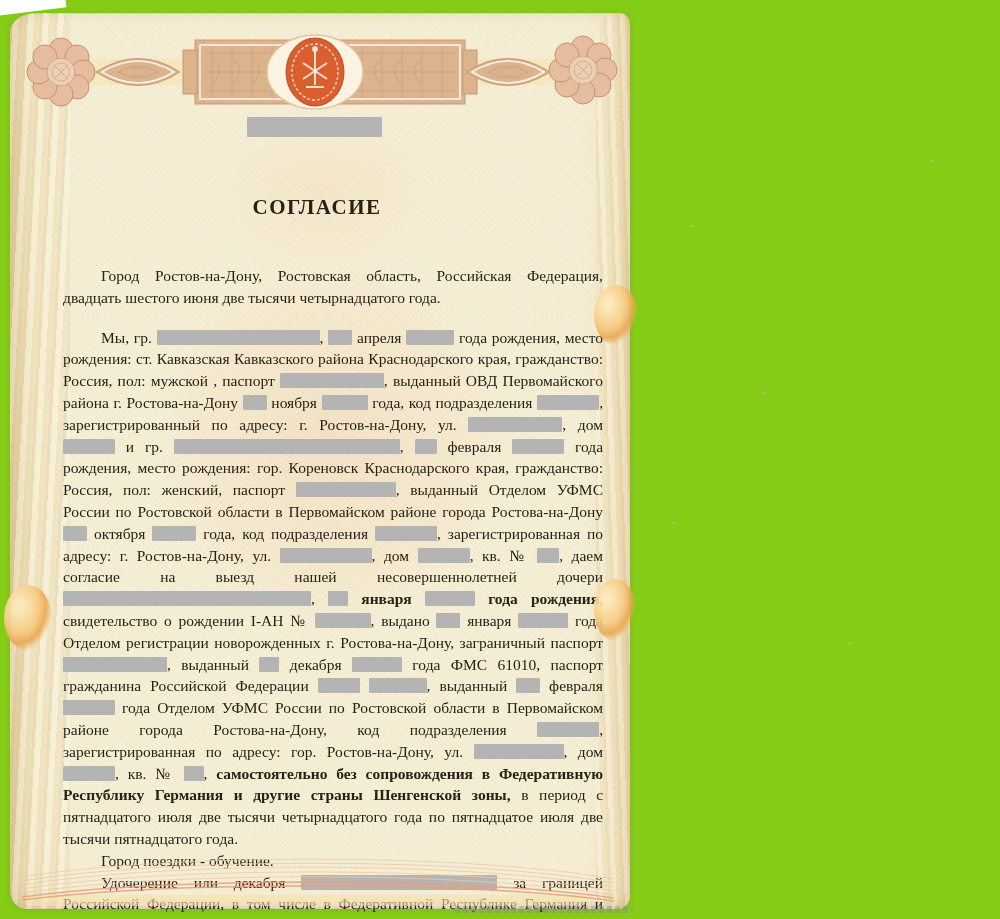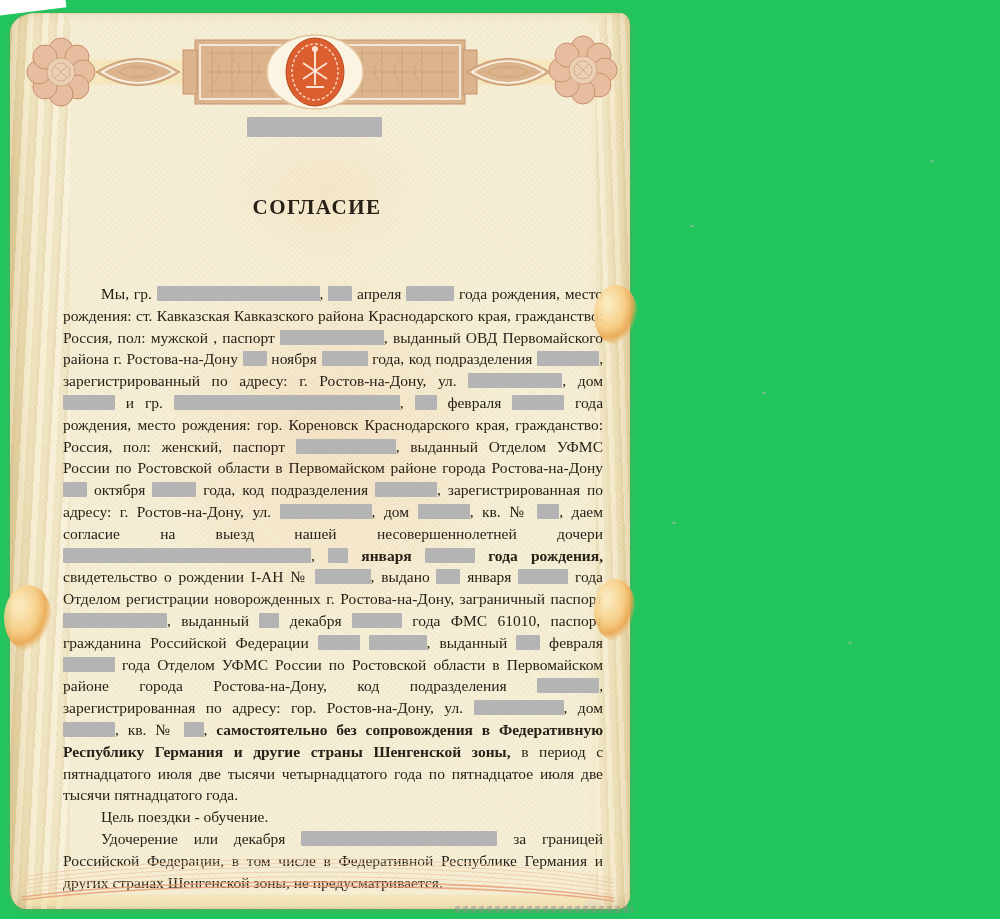--- a/index.html
+++ b/index.html
@@ -1,16 +1,16 @@
 <!DOCTYPE html>
 <html style="--paper: #f6efd7; --ink: #272117; --redact: #b4b4b4; --emblem: #db5e2e; --band-tan: #dbb48e; --band-rose: #e6bd9f; --lace-line: #c59a72; --wave: #eec8a4; --wave-strong: #e89f78;"><head>
 <meta charset="utf-8">
 <style>
   html,body{margin:0;padding:0;background:#ffffff;}
-  .scan{position:relative;width:1000px;height:919px;background:#22c55e;overflow:hidden;
+  .scan{position:relative;width:1000px;height:919px;background:#84cc16;overflow:hidden;
         font-family:"Liberation Serif","DejaVu Serif",serif;}
   
   .paper{position:absolute;left:10px;top:13px;width:620px;height:896px;
     background-color:var(--paper);
     background-image:
       repeating-linear-gradient(45deg, rgba(205,175,115,.07) 0 1px, transparent 1px 4px),
       repeating-linear-gradient(-45deg, rgba(205,175,115,.07) 0 1px, transparent 1px 4px),
       linear-gradient(90deg, #eedfb4 0px, #f4ebca 22px, var(--paper) 60px, var(--paper) calc(100% - 46px), #f0e4bd 100%),
       linear-gradient(180deg, #f3e9c6 0px, var(--paper) 30px, var(--paper) calc(100% - 26px), #f1e5bd 100%);
     border-radius:26px 10px 12px 16px / 20px 12px 14px 20px;
@@ -147,22 +147,23 @@
         <circle class="f-rose-in" cx="561" cy="37" r="14"></circle>
         <path class="lace" d="M552,37 a9,9 0 1,0 18,0 a9,9 0 1,0 -18,0 M555,31 l12,12 M555,43 l12,-12"></path>
       </g>
     </svg>
 
     <div class="hdr-redact" style="width: 135px;"></div>
 
     <h1 class="title">СОГЛАСИЕ</h1>
 
     <div class="body" id="doc-body">
+        <p><span>Город Ростов-на-Дону, Ростовская область, Российская Федерация, двадцать шестого июня две тысячи четырнадцатого года.</span></p>
         <p class="gap"><span>Мы, гр. </span><span class="redact" style="width: 163px;"></span><span>, </span><span class="redact" style="width: 24px;"></span><span> апреля </span><span class="redact" style="width: 48px;"></span><span> года рождения, место рождения: ст. Кавказская Кавказского района Краснодарского края, гражданство: Россия, пол: мужской , паспорт </span><span class="redact" style="width: 104px;"></span><span>, выданный ОВД Первомайского района г. Ростова-на-Дону </span><span class="redact" style="width: 24px;"></span><span> ноября </span><span class="redact" style="width: 46px;"></span><span> года, код подразделения </span><span class="redact" style="width: 62px;"></span><span>, зарегистрированный по адресу: г. Ростов-на-Дону, ул. </span><span class="redact" style="width: 94px;"></span><span>, дом </span><span class="redact" style="width: 52px;"></span><span> и гр. </span><span class="redact" style="width: 226px;"></span><span>, </span><span class="redact" style="width: 22px;"></span><span> февраля </span><span class="redact" style="width: 52px;"></span><span> года рождения, место рождения: гор. Кореновск Краснодарского края, гражданство: Россия, пол: женский, паспорт </span><span class="redact" style="width: 100px;"></span><span>, выданный Отделом УФМС России по Ростовской области в Первомайском районе города Ростова-на-Дону </span><span class="redact" style="width: 24px;"></span><span> октября </span><span class="redact" style="width: 44px;"></span><span> года, код подразделения </span><span class="redact" style="width: 62px;"></span><span>, зарегистрированная по адресу: г. Ростов-на-Дону, ул. </span><span class="redact" style="width: 92px;"></span><span>, дом </span><span class="redact" style="width: 52px;"></span><span>, кв. № </span><span class="redact" style="width: 22px;"></span><span>, даем согласие на выезд нашей несовершеннолетней дочери </span><span class="redact" style="width: 248px;"></span><span>, </span><span class="redact" style="width: 20px;"></span><b> января </b><span class="redact" style="width: 50px;"></span><b> года рождения, </b><span>свидетельство о рождении I-АН № </span><span class="redact" style="width: 56px;"></span><span>, выдано </span><span class="redact" style="width: 24px;"></span><span> января </span><span class="redact" style="width: 50px;"></span><span> года Отделом регистрации новорожденных г. Ростова-на-Дону, заграничный паспорт </span><span class="redact" style="width: 104px;"></span><span>, выданный </span><span class="redact" style="width: 20px;"></span><span> декабря </span><span class="redact" style="width: 50px;"></span><span> года ФМС 61010, паспорт гражданина Российской Федерации </span><span class="redact" style="width: 42px;"></span><span> </span><span class="redact" style="width: 58px;"></span><span>, выданный </span><span class="redact" style="width: 24px;"></span><span> февраля </span><span class="redact" style="width: 52px;"></span><span> года Отделом УФМС России по Ростовской области в Первомайском районе города Ростова-на-Дону, код подразделения </span><span class="redact" style="width: 62px;"></span><span>, зарегистрированная по адресу: гор. Ростов-на-Дону, ул. </span><span class="redact" style="width: 90px;"></span><span>, дом </span><span class="redact" style="width: 52px;"></span><span>, кв. № </span><span class="redact" style="width: 20px;"></span><span>, </span><b>самостоятельно без сопровождения в Федеративную Республику Германия и другие страны Шенгенской зоны,</b><span> в период с пятнадцатого июля две тысячи четырнадцатого года по пятнадцатое июля две тысячи пятнадцатого года.</span></p>
-        <p><span>Цель поездки - обучение.</span></p>
+        <p><span>Город поездки - обучение.</span></p>
         <p><span>Удочерение или декабря </span><span class="redact" style="width: 196px;"></span><span> за границей Российской Федерации, в том числе в Федеративной Республике Германия и других странах Шенгенской зоны, не предусматривается.</span></p>
       </div>
 
     <svg class="guilloche" viewBox="0 0 596 58">
       <rect x="6" y="44" width="560" height="11" rx="5" fill="#f5e4ae" opacity="0.6"></rect>
       <g fill="none" stroke="var(--wave, #eec8a4)" stroke-width="1" opacity="0.8">
         <path d="M2,34 C150,10 446,10 594,36"></path>
         <path d="M2,38 C150,15 446,15 594,40"></path>
         <path d="M2,42 C150,20 446,20 594,44"></path>
         <path d="M2,30 C150,6 446,6 594,32"></path>

